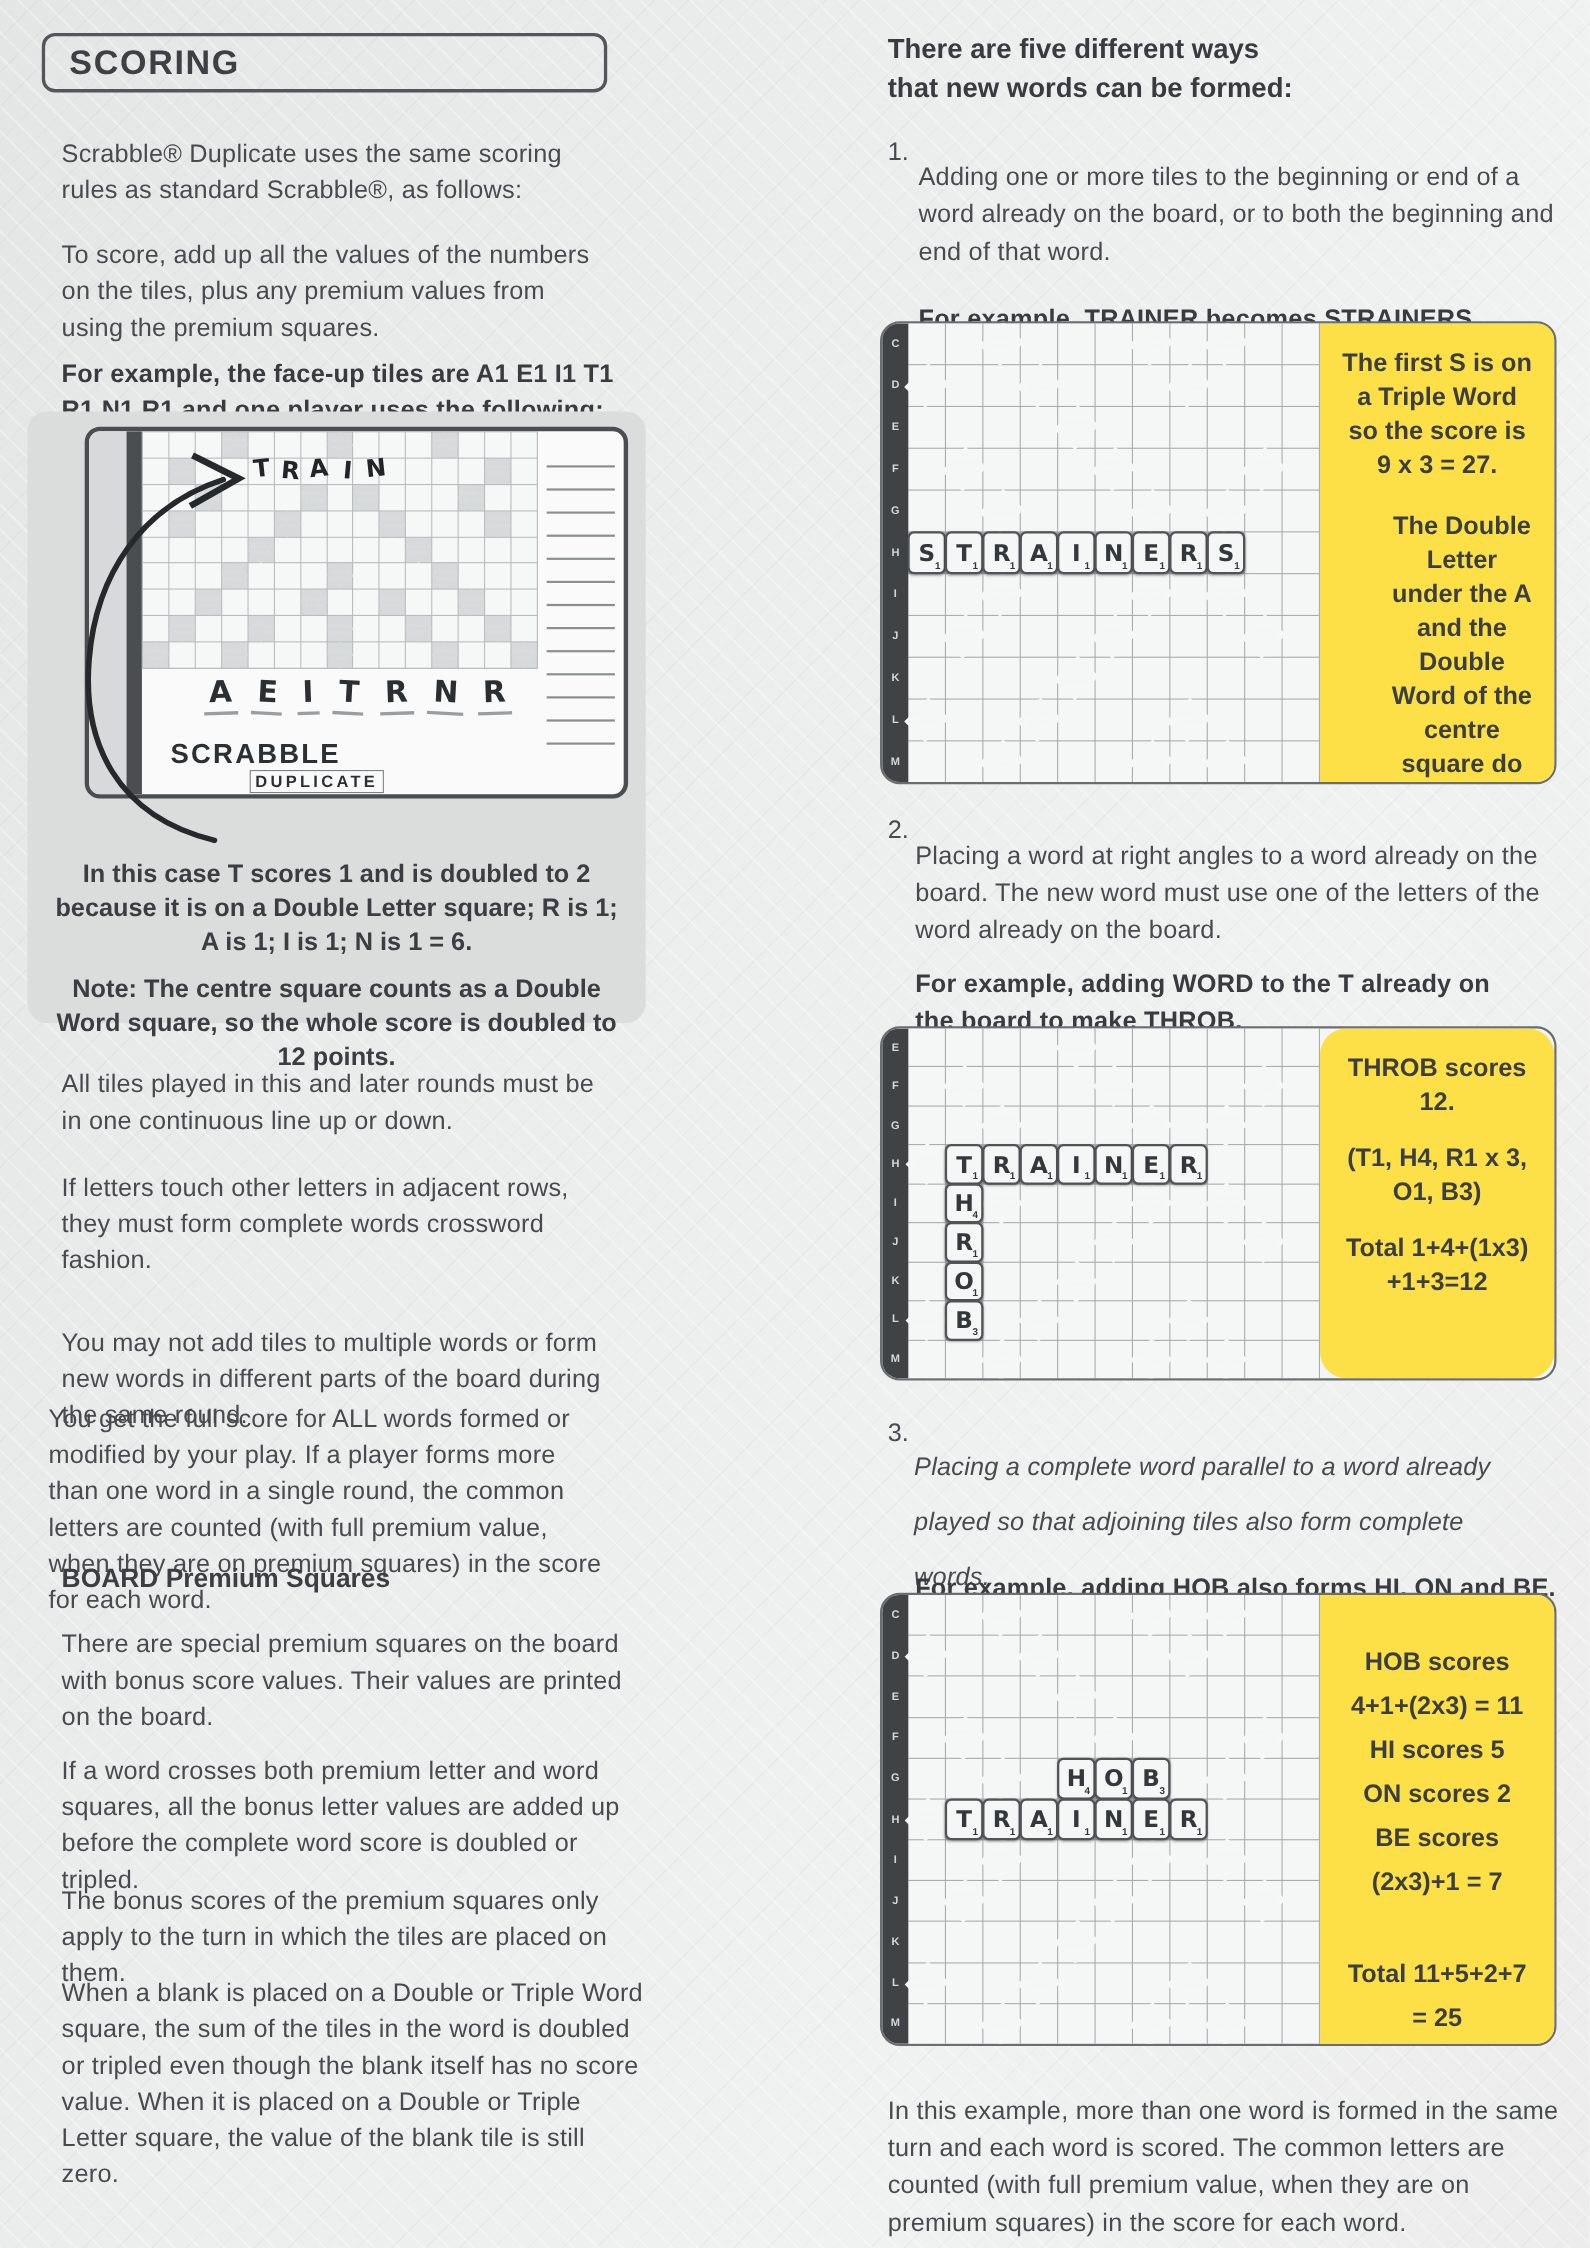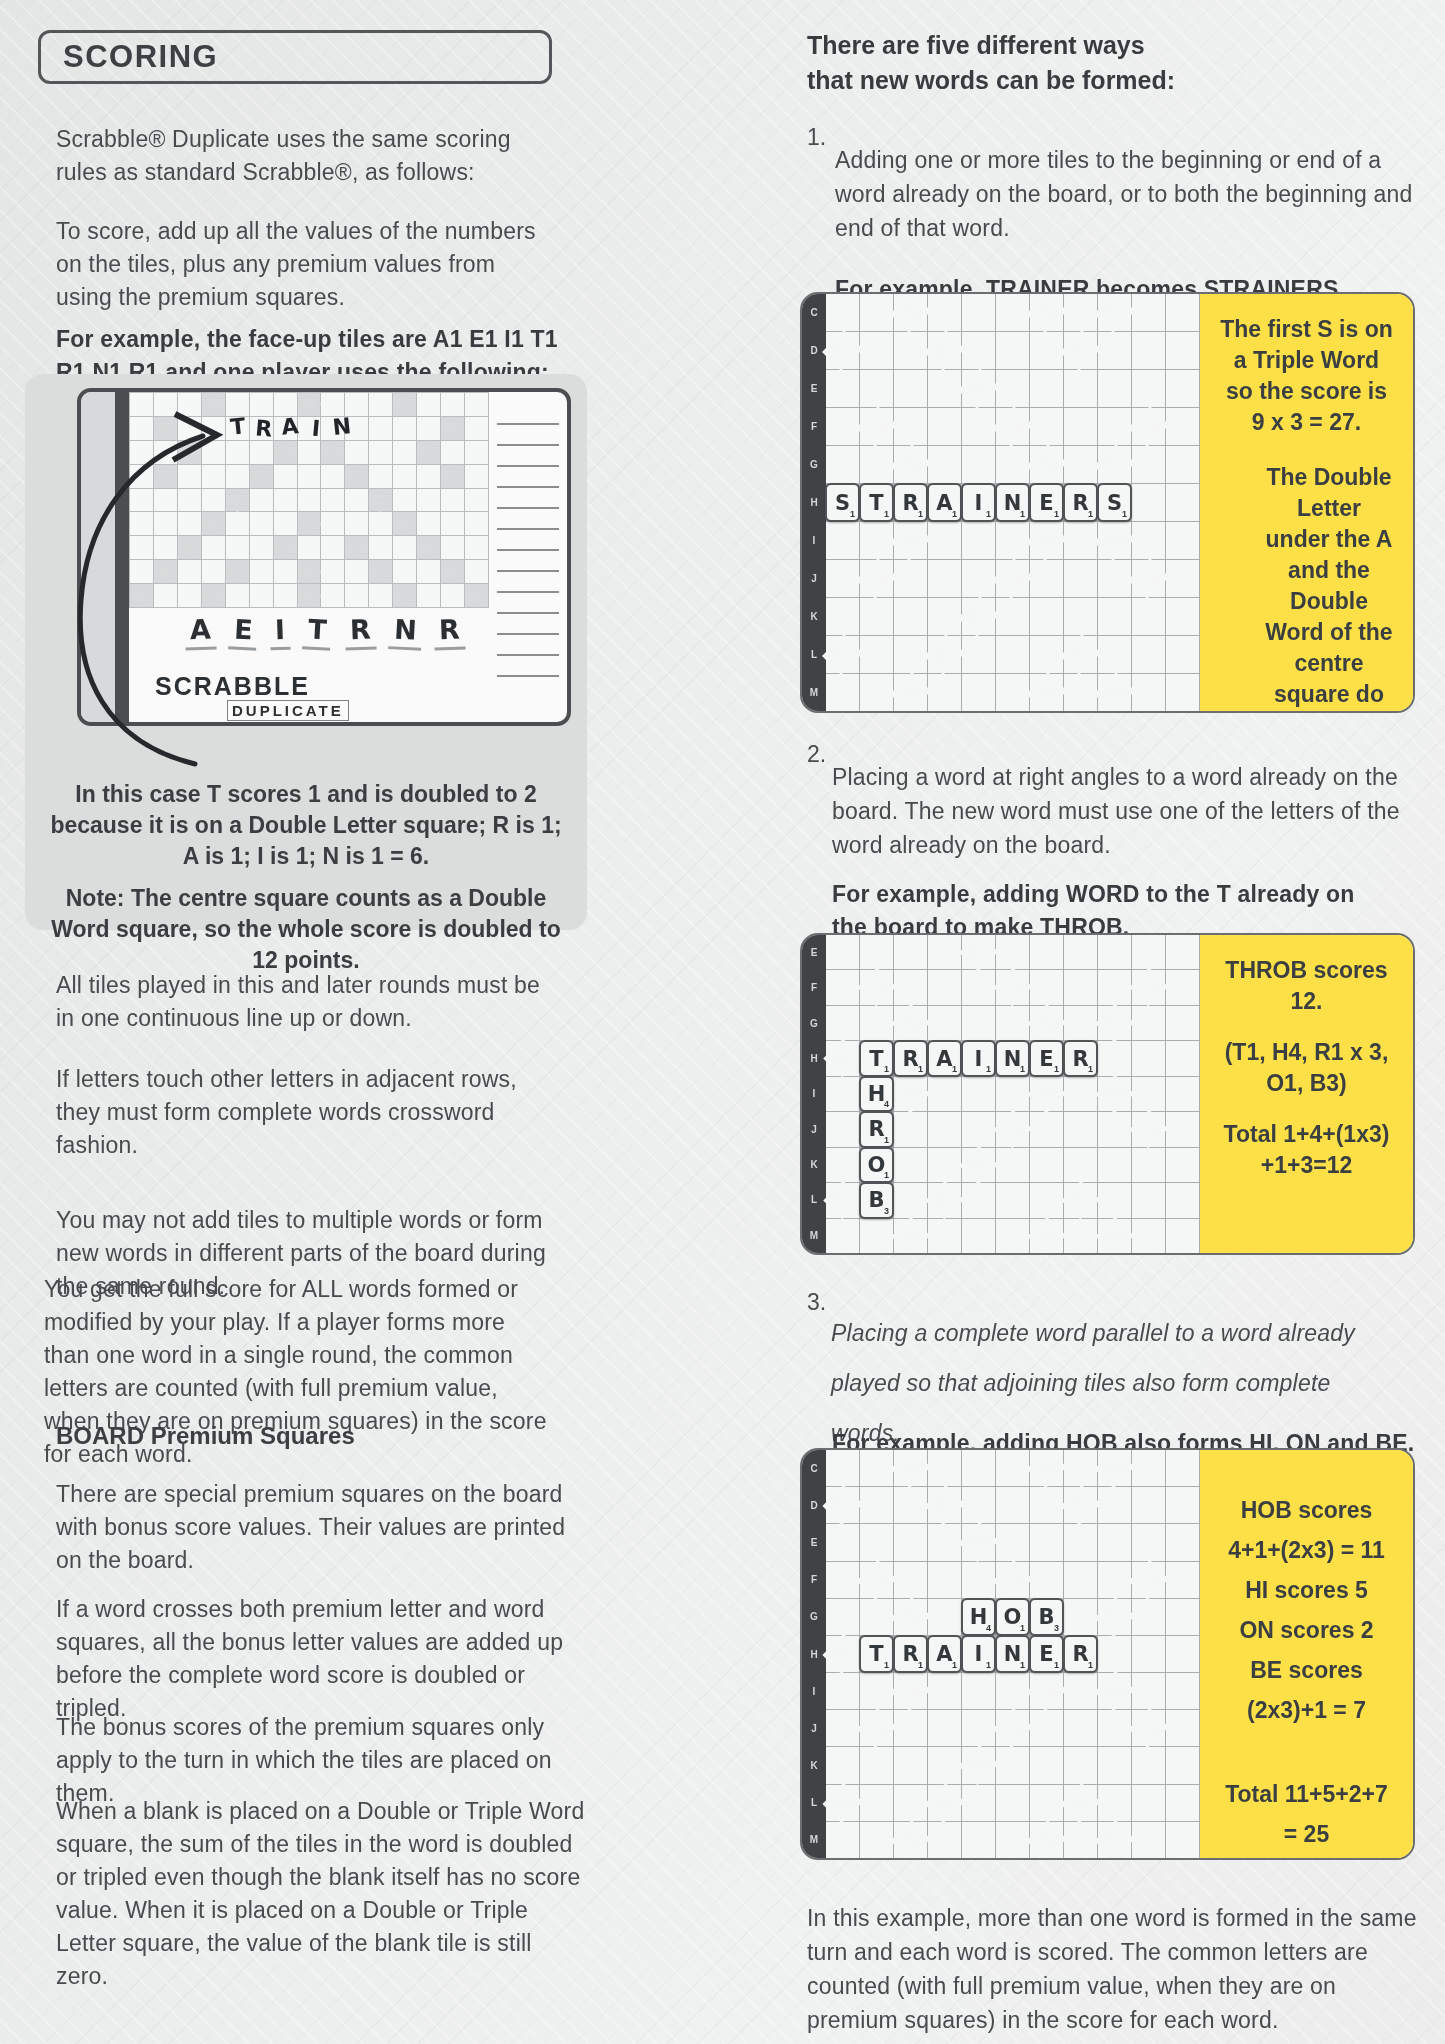--- a/index.html
+++ b/index.html
@@ -59,21 +59,21 @@
   .p-dw,.p-tl{background:#8d9193;}
   .p-tw{background:#6e7274;}
   .p-dl{background:#ced2d3;}
   .tile{background:#fcfcfc;border:2px solid #505456;border-radius:6px;margin:-1px;z-index:5;
     display:flex;align-items:center;justify-content:center;box-shadow:0 1px 2px rgba(40,44,46,.35);}
   .tile .tl-letter{font-size:21px;font-weight:700;color:#33383a;font-family:"DejaVu Sans",sans-serif;}
   .tile .tl-val{position:absolute;right:3px;bottom:1px;font-size:9px;font-weight:700;color:#33383a;}
   .note-panel{flex:1;background:#fde047;text-align:center;box-sizing:border-box;padding:20px 19px;}
   .note-panel p{margin:0;font-size:23px;line-height:31px;font-weight:600;color:#3b3f42;}
   .bc1 .note-panel p+p{margin-top:24px;margin-left:45px;}
-  .bc2 .note-panel{}
+  .bc2 .note-panel{border-radius:24px;}
   .bc2 .note-panel p+p{margin-top:20px;}
   .bc3 .note-panel{padding-top:40px;}
   .bc3 .note-panel p{line-height:40px;}
   .bc3 .note-panel p:last-child{margin-top:44px;}
   .num{position:absolute;font-size:23px;line-height:34px;color:#474b4e;}
   h2.rh{position:absolute;margin:0;font-size:25px;line-height:35px;font-weight:700;color:#383c3f;}
   h3.lh{position:absolute;margin:0;font-size:24px;line-height:32px;font-weight:700;color:#3b3f42;}
   svg.annot{position:absolute;inset:0;z-index:6;pointer-events:none;}
 </style>
 </head>

